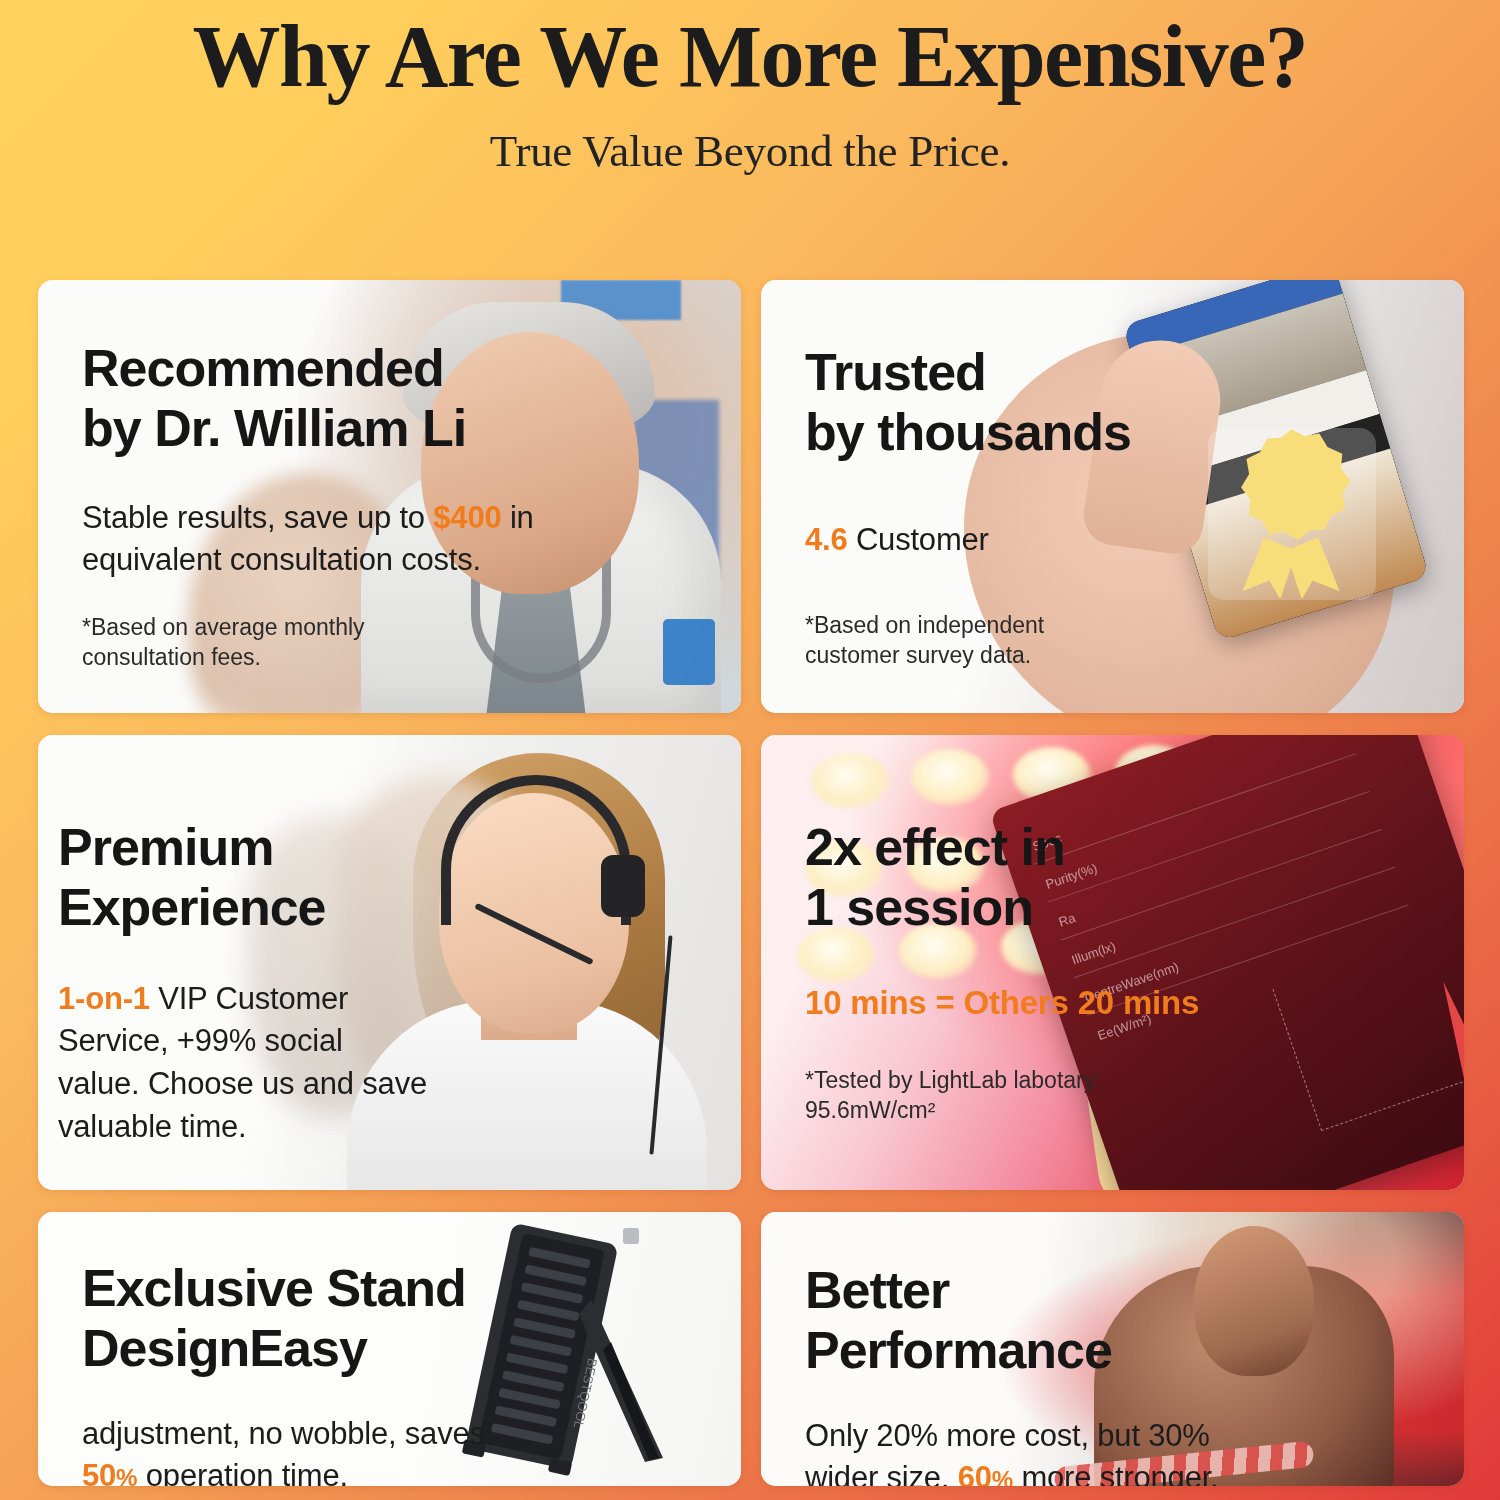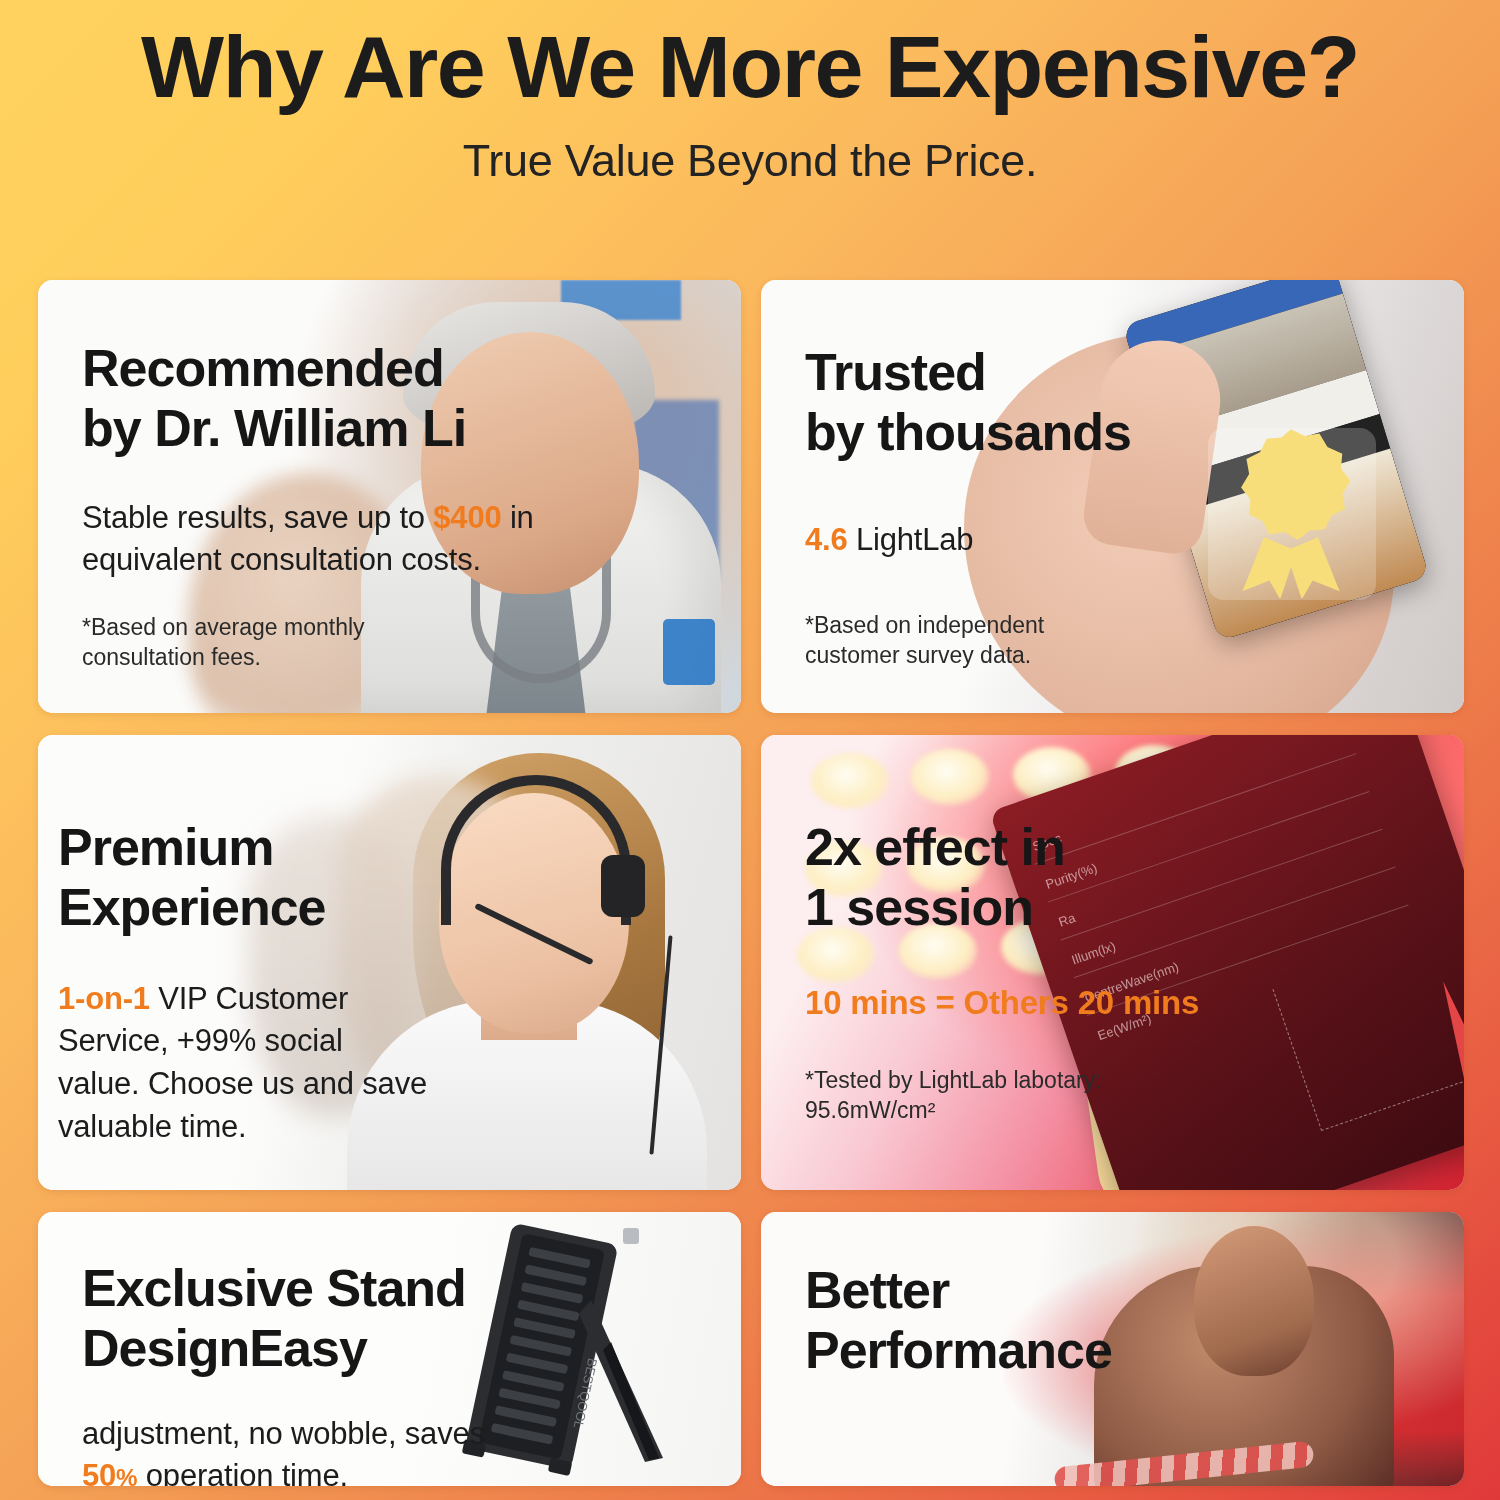--- a/index.html
+++ b/index.html
@@ -12,21 +12,21 @@
         #ffce5c 14%,
         #fbb95d 34%,
         #f4a055 52%,
         #ee7f4b 70%,
         #e85c42 86%,
         #e0393a 100%);
     overflow:hidden;
   }
 
   
-  .hero{ padding:20px 0 0; text-align:center; }
+  .hero{ padding:10px 0 0; text-align:center;font-family:Liberation Serif, serif; }
   .hero h1{
     font-size:88px;
     line-height:1.06;
     font-weight:bold;
     color:#1c1c1c;
     letter-spacing:-1.5px;
   }
   .hero h2{
     font-size:45px;
     font-weight:normal;
@@ -386,21 +386,21 @@
         <path d="M60 6 l10 5 11 -2 6 10 11 5 -1 11 7 9 -6 10 2 11 -10 5 -5 10 -11 1 -9 7 -10 -6 -11 2 -5 -10 -10 -5 1 -11 -7 -9 6 -10 -2 -11 10 -5 5 -10 11 -1 z" fill="#f7de7a"></path>
         <circle cx="60" cy="56" r="29" fill="none" stroke="#ffffff" stroke-opacity="0"></circle>
         <circle cx="60" cy="56" r="30" fill="#f6efe1" fill-opacity="0"></circle>
         <path d="M46 57 l10 11 22 -25" fill="none" stroke="#f7de7a" stroke-width="14" stroke-linecap="round" stroke-linejoin="round"></path>
         <circle cx="60" cy="56" r="31" fill="none" stroke="#f7de7a" stroke-width="0"></circle>
       </svg>
     </div>
     <div class="txt">
       <div class="title">Trusted
 by thousands</div>
-      <div class="body"><span class="accent">4.6</span><span> LightLab</span></div>
+      <div class="body"><span class="accent">4.6</span><span> Customer</span></div>
     </div>
     <div class="note">*Based on independent
  customer survey data.</div>
   </div>
 
   <div class="card c3">
     <div class="art">
       <div class="ghost2"></div>
       <div class="ghost"></div>
       <div class="agent">
@@ -505,16 +505,18 @@
   <div class="card c6">
     <div class="art">
       <div class="glow"></div>
       <div class="torso"></div>
       <div class="head"></div>
       <div class="rope"></div>
     </div>
     <div class="txt">
       <div class="title">Better
 Performance</div>
+      <div class="body"><span>Only 20% more cost, but 30%
+wider size, </span><span class="accent">60</span><span class="accent pct">%</span><span> more stronger.</span></div>
     </div>
   </div>
 
 </div>
 
 </body></html>

